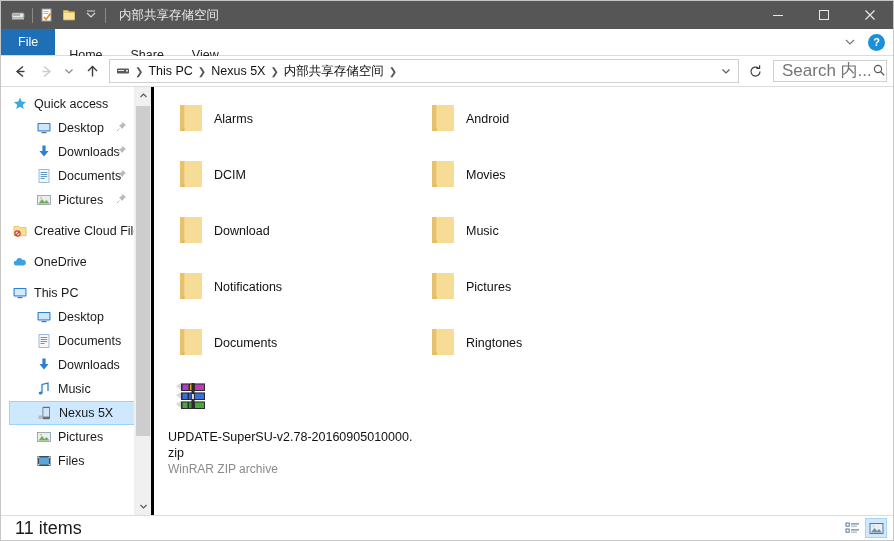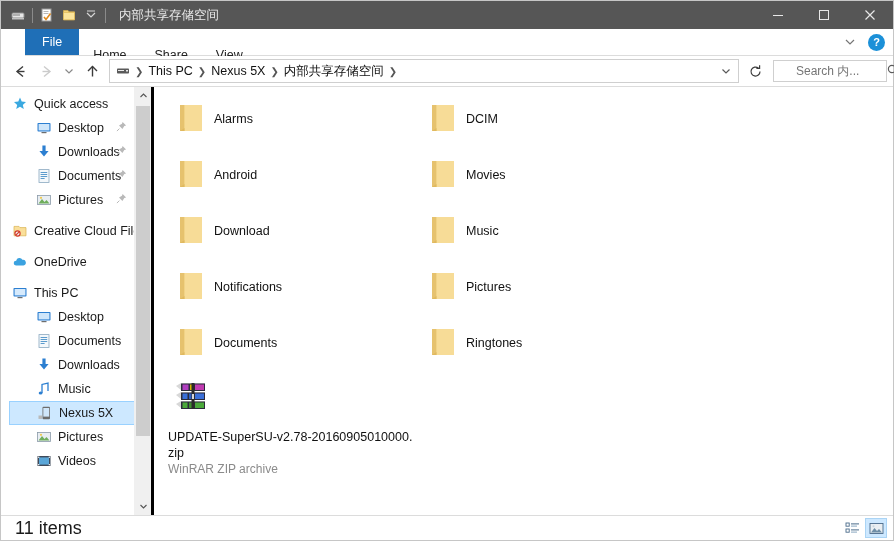--- a/index.html
+++ b/index.html
@@ -17,21 +17,21 @@
   .qat{display:flex;align-items:center;padding-left:6px;gap:0px;}
   .qat-btn{width:22px;height:22px;display:flex;align-items:center;justify-content:center;}
   .qat-sep{width:1px;height:15px;background:#8a8a8a;margin:0 3px;}
   .title-text{color:#e8e8e8;font-size:12.5px;margin-left:10px;white-space:nowrap;}
   .win-ctrls{margin-left:auto;display:flex;height:28px;}
   .win-btn{width:46px;height:28px;display:flex;align-items:center;justify-content:center;}
   .win-btn svg{display:block;}
 
   
   .ribbon{height:26px;background:#fff;display:flex;align-items:stretch;flex:0 0 auto;
-    border-bottom:1px solid #dcdcdc;margin-left:24px;}
+    border-bottom:1px solid #dcdcdc;}
   .tab{display:flex;align-items:center;justify-content:center;padding:13px 14px;font-size:12.5px;color:#222;height:26px;}
   .tab.file{background:#1f6fb7;color:#fff;padding:0 17px;font-size:12.5px;}
   .ribbon-right{margin-left:auto;display:flex;align-items:center;padding-right:8px;gap:10px;}
   .chev-down{width:16px;height:16px;display:flex;align-items:center;justify-content:center;}
   .help{width:17px;height:17px;border-radius:50%;background:#1b90d8;color:#fff;font-size:11px;
     display:flex;align-items:center;justify-content:center;font-weight:bold;}
 
   
   .addrbar{height:30px;background:#fff;display:flex;align-items:center;flex:0 0 auto;padding:0 6px;gap:0;}
   .nav-btn{width:26px;height:24px;display:flex;align-items:center;justify-content:center;}
@@ -39,21 +39,21 @@
   .crumbbox{flex:1 1 auto;height:22px;border:1px solid #cfcfcf;background:#fff;display:flex;align-items:center;
     margin:0 4px 0 4px;padding:0 2px;min-width:0;}
   .crumb-dev{width:22px;display:flex;align-items:center;justify-content:center;}
   .crumb{font-size:12.5px;color:#111;padding:0 4px;white-space:nowrap;}
   .crumb-sep{color:#555;font-size:10px;padding:0 1px;}
   .crumb-spacer{flex:1 1 auto;}
   .crumb-caret{width:20px;display:flex;align-items:center;justify-content:center;}
   .refresh{width:22px;height:22px;display:flex;align-items:center;justify-content:center;border:1px solid transparent;}
   .searchbox{width:114px;height:22px;border:1px solid #cfcfcf;display:flex;align-items:center;
     padding:0 4px 0 6px;margin-left:6px;box-sizing:border-box;}
-  .searchbox input{border:0;outline:0;font-family:inherit;font-size:12px;color:#c2410c;width:88px;background:transparent;margin-left:14px;}
+  .searchbox input{border:0;outline:0;font-family:inherit;font-size:17px;color:#c2410c;width:88px;background:transparent;}
   .search-ic{margin-left:auto;}
 
   
   .body{flex:1 1 auto;display:flex;min-height:0;border-top:1px solid #dcdcdc;}
 
   
   .sidebar{width:150px;flex:0 0 150px;position:relative;background:#fff;overflow:hidden;
     border-right:3px solid #000000;}
   .sb-scroll{position:absolute;left:0;top:0;right:16px;bottom:0;padding-top:5px;}
   .sb-item{height:24px;display:flex;align-items:center;padding-left:10px;box-sizing:border-box;position:relative;}
@@ -416,21 +416,21 @@
           <span class="sb-ic">
             <svg width="16" height="16" viewBox="0 0 16 16">
               <rect x="1.5" y="3" width="13" height="10" fill="#3f4a5a"></rect>
               <rect x="3" y="4.4" width="10" height="7.2" fill="#5aa6d8"></rect>
               <rect x="2" y="3.6" width="1.3" height="1.3" fill="#e6e6e6"></rect>
               <rect x="2" y="11" width="1.3" height="1.3" fill="#e6e6e6"></rect>
               <rect x="12.7" y="3.6" width="1.3" height="1.3" fill="#e6e6e6"></rect>
               <rect x="12.7" y="11" width="1.3" height="1.3" fill="#e6e6e6"></rect>
             </svg>
           </span>
-          <span class="sb-label">Videos</span>
+          <span class="sb-label">Files</span>
         </div>
 
       </div>
 
       <div class="sb-bar">
         <div class="sb-arrow">
           <svg width="9" height="9" viewBox="0 0 9 9">
               <path d="M1.5 6 L4.5 3 L7.5 6" stroke="#555" stroke-width="1.1" fill="none"></path>
             </svg>
         </div>
@@ -462,33 +462,33 @@
 
         <div class="cell">
           <span class="ic-wrap">
             <svg width="34" height="34" viewBox="0 0 34 34">
               <path d="M6 4 h22 v26 h-22 z" fill="#f2d07f"></path>
               <path d="M6 4 h4.5 v26 h-4.5 z" fill="#e6c26e"></path>
               <path d="M10.5 4 h17.5 v26 h-17.5 z" fill="#f7dc97"></path>
               <path d="M6 30 l4.5 -3 v3 z" fill="#e0b95f"></path>
             </svg>
           </span>
+          <span class="names">Android</span>
+        </div>
+
+        <div class="cell">
+          <span class="ic-wrap">
+            <svg width="34" height="34" viewBox="0 0 34 34">
+              <path d="M6 4 h22 v26 h-22 z" fill="#f2d07f"></path>
+              <path d="M6 4 h4.5 v26 h-4.5 z" fill="#e6c26e"></path>
+              <path d="M10.5 4 h17.5 v26 h-17.5 z" fill="#f7dc97"></path>
+              <path d="M6 30 l4.5 -3 v3 z" fill="#e0b95f"></path>
+            </svg>
+          </span>
           <span class="names">DCIM</span>
-        </div>
-
-        <div class="cell">
-          <span class="ic-wrap">
-            <svg width="34" height="34" viewBox="0 0 34 34">
-              <path d="M6 4 h22 v26 h-22 z" fill="#f2d07f"></path>
-              <path d="M6 4 h4.5 v26 h-4.5 z" fill="#e6c26e"></path>
-              <path d="M10.5 4 h17.5 v26 h-17.5 z" fill="#f7dc97"></path>
-              <path d="M6 30 l4.5 -3 v3 z" fill="#e0b95f"></path>
-            </svg>
-          </span>
-          <span class="names">Android</span>
         </div>
 
         <div class="cell">
           <span class="ic-wrap">
             <svg width="34" height="34" viewBox="0 0 34 34">
               <path d="M6 4 h22 v26 h-22 z" fill="#f2d07f"></path>
               <path d="M6 4 h4.5 v26 h-4.5 z" fill="#e6c26e"></path>
               <path d="M10.5 4 h17.5 v26 h-17.5 z" fill="#f7dc97"></path>
               <path d="M6 30 l4.5 -3 v3 z" fill="#e0b95f"></path>
             </svg>

